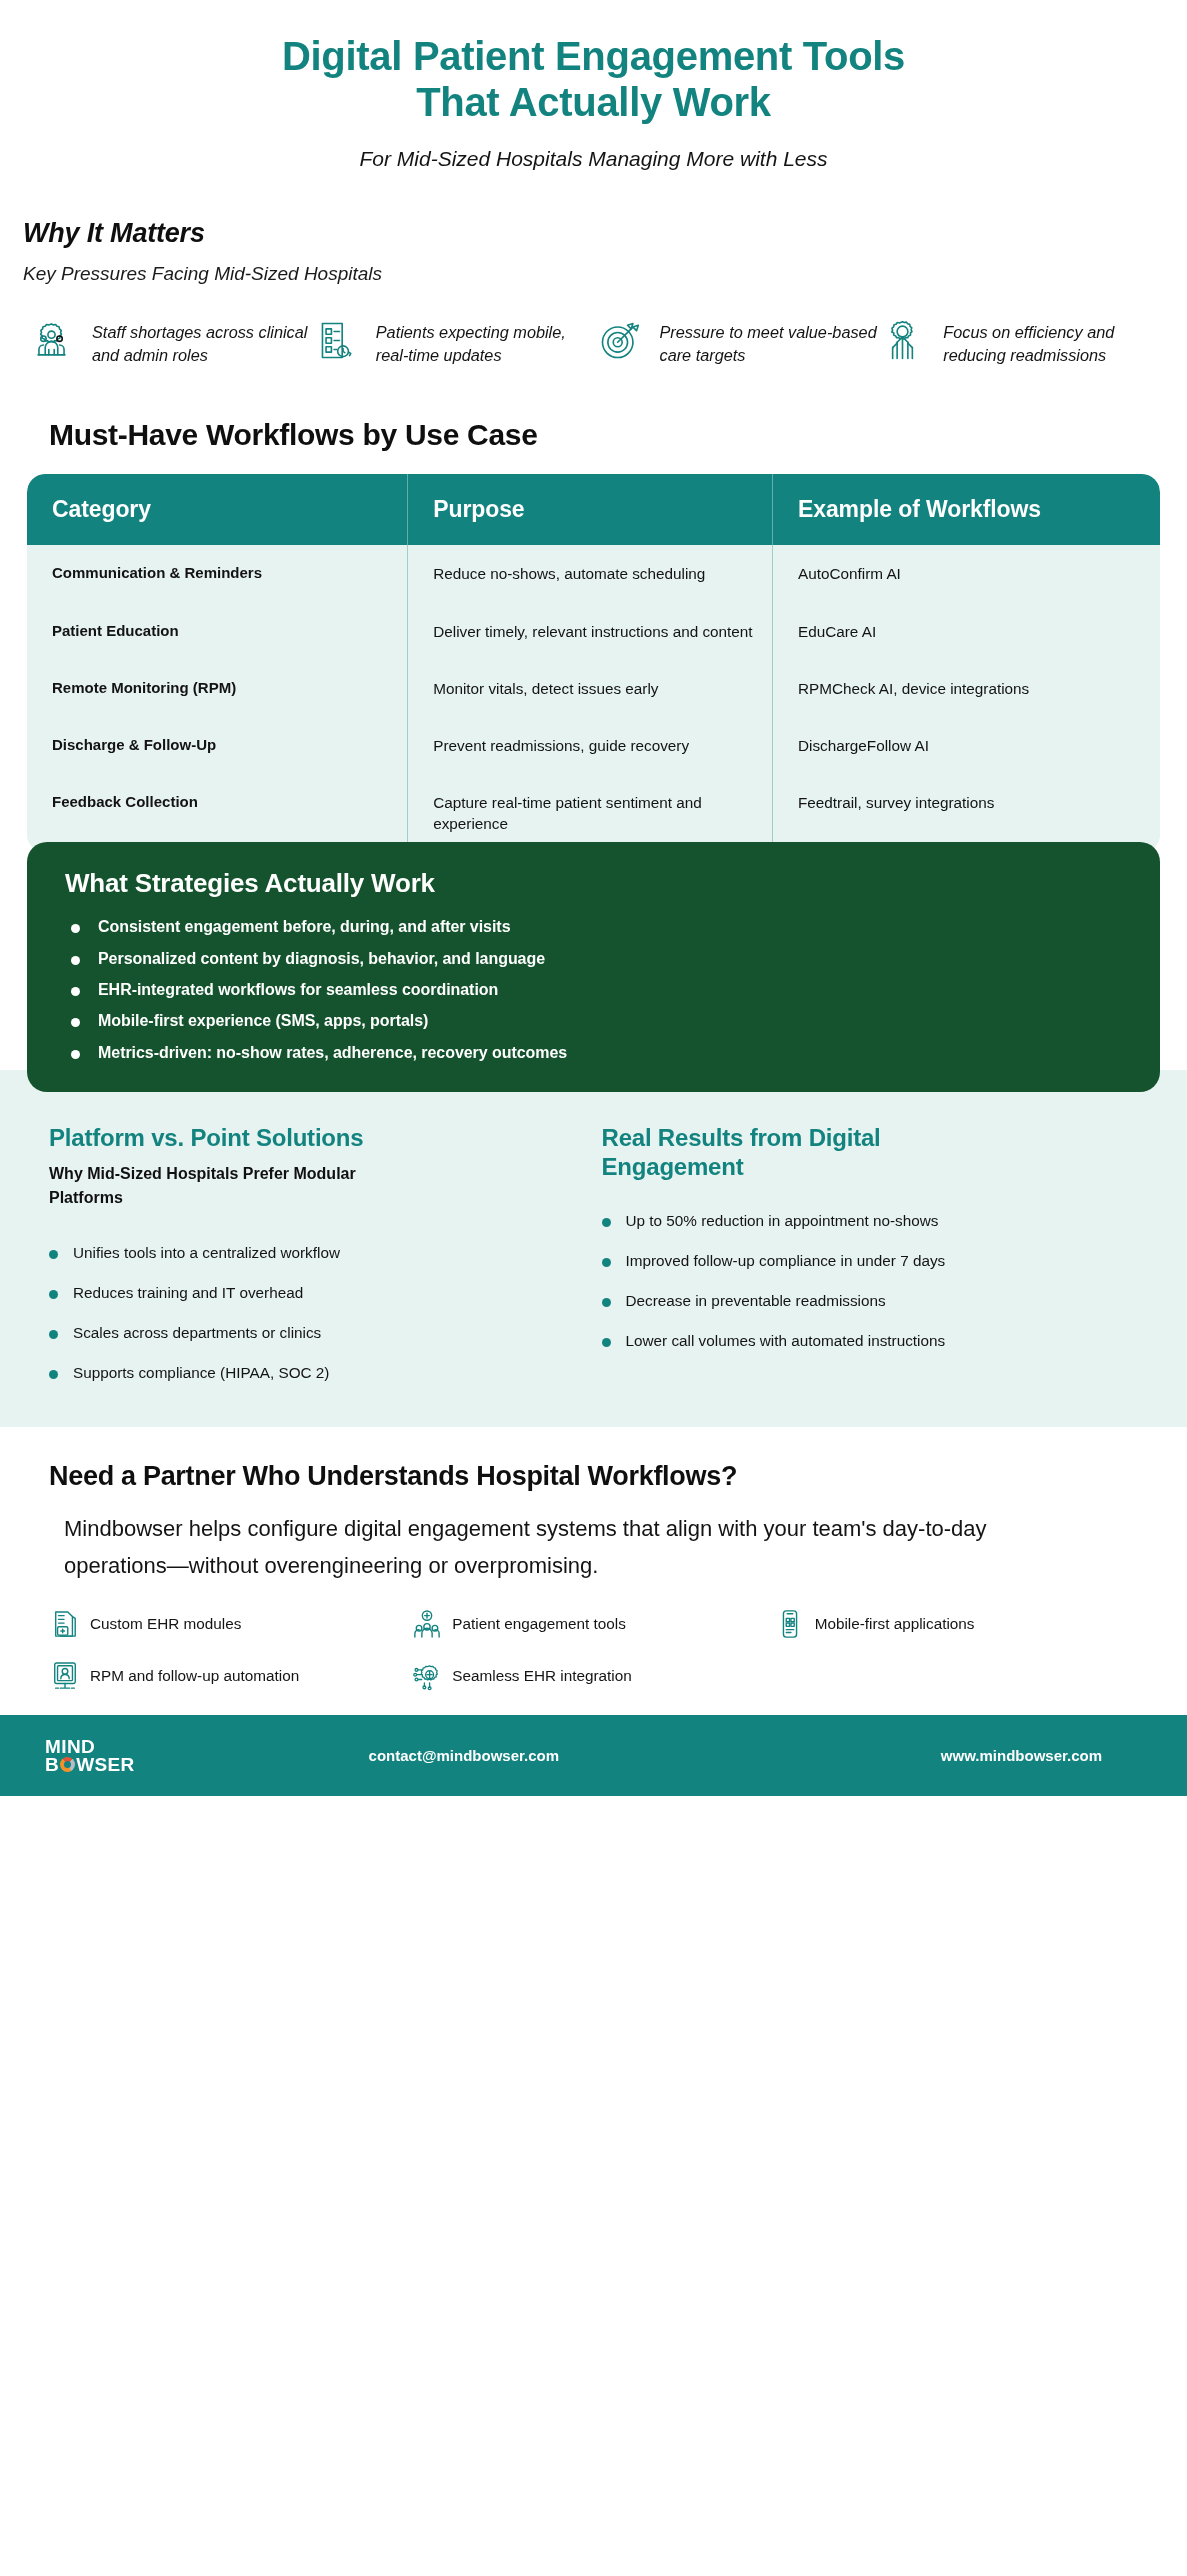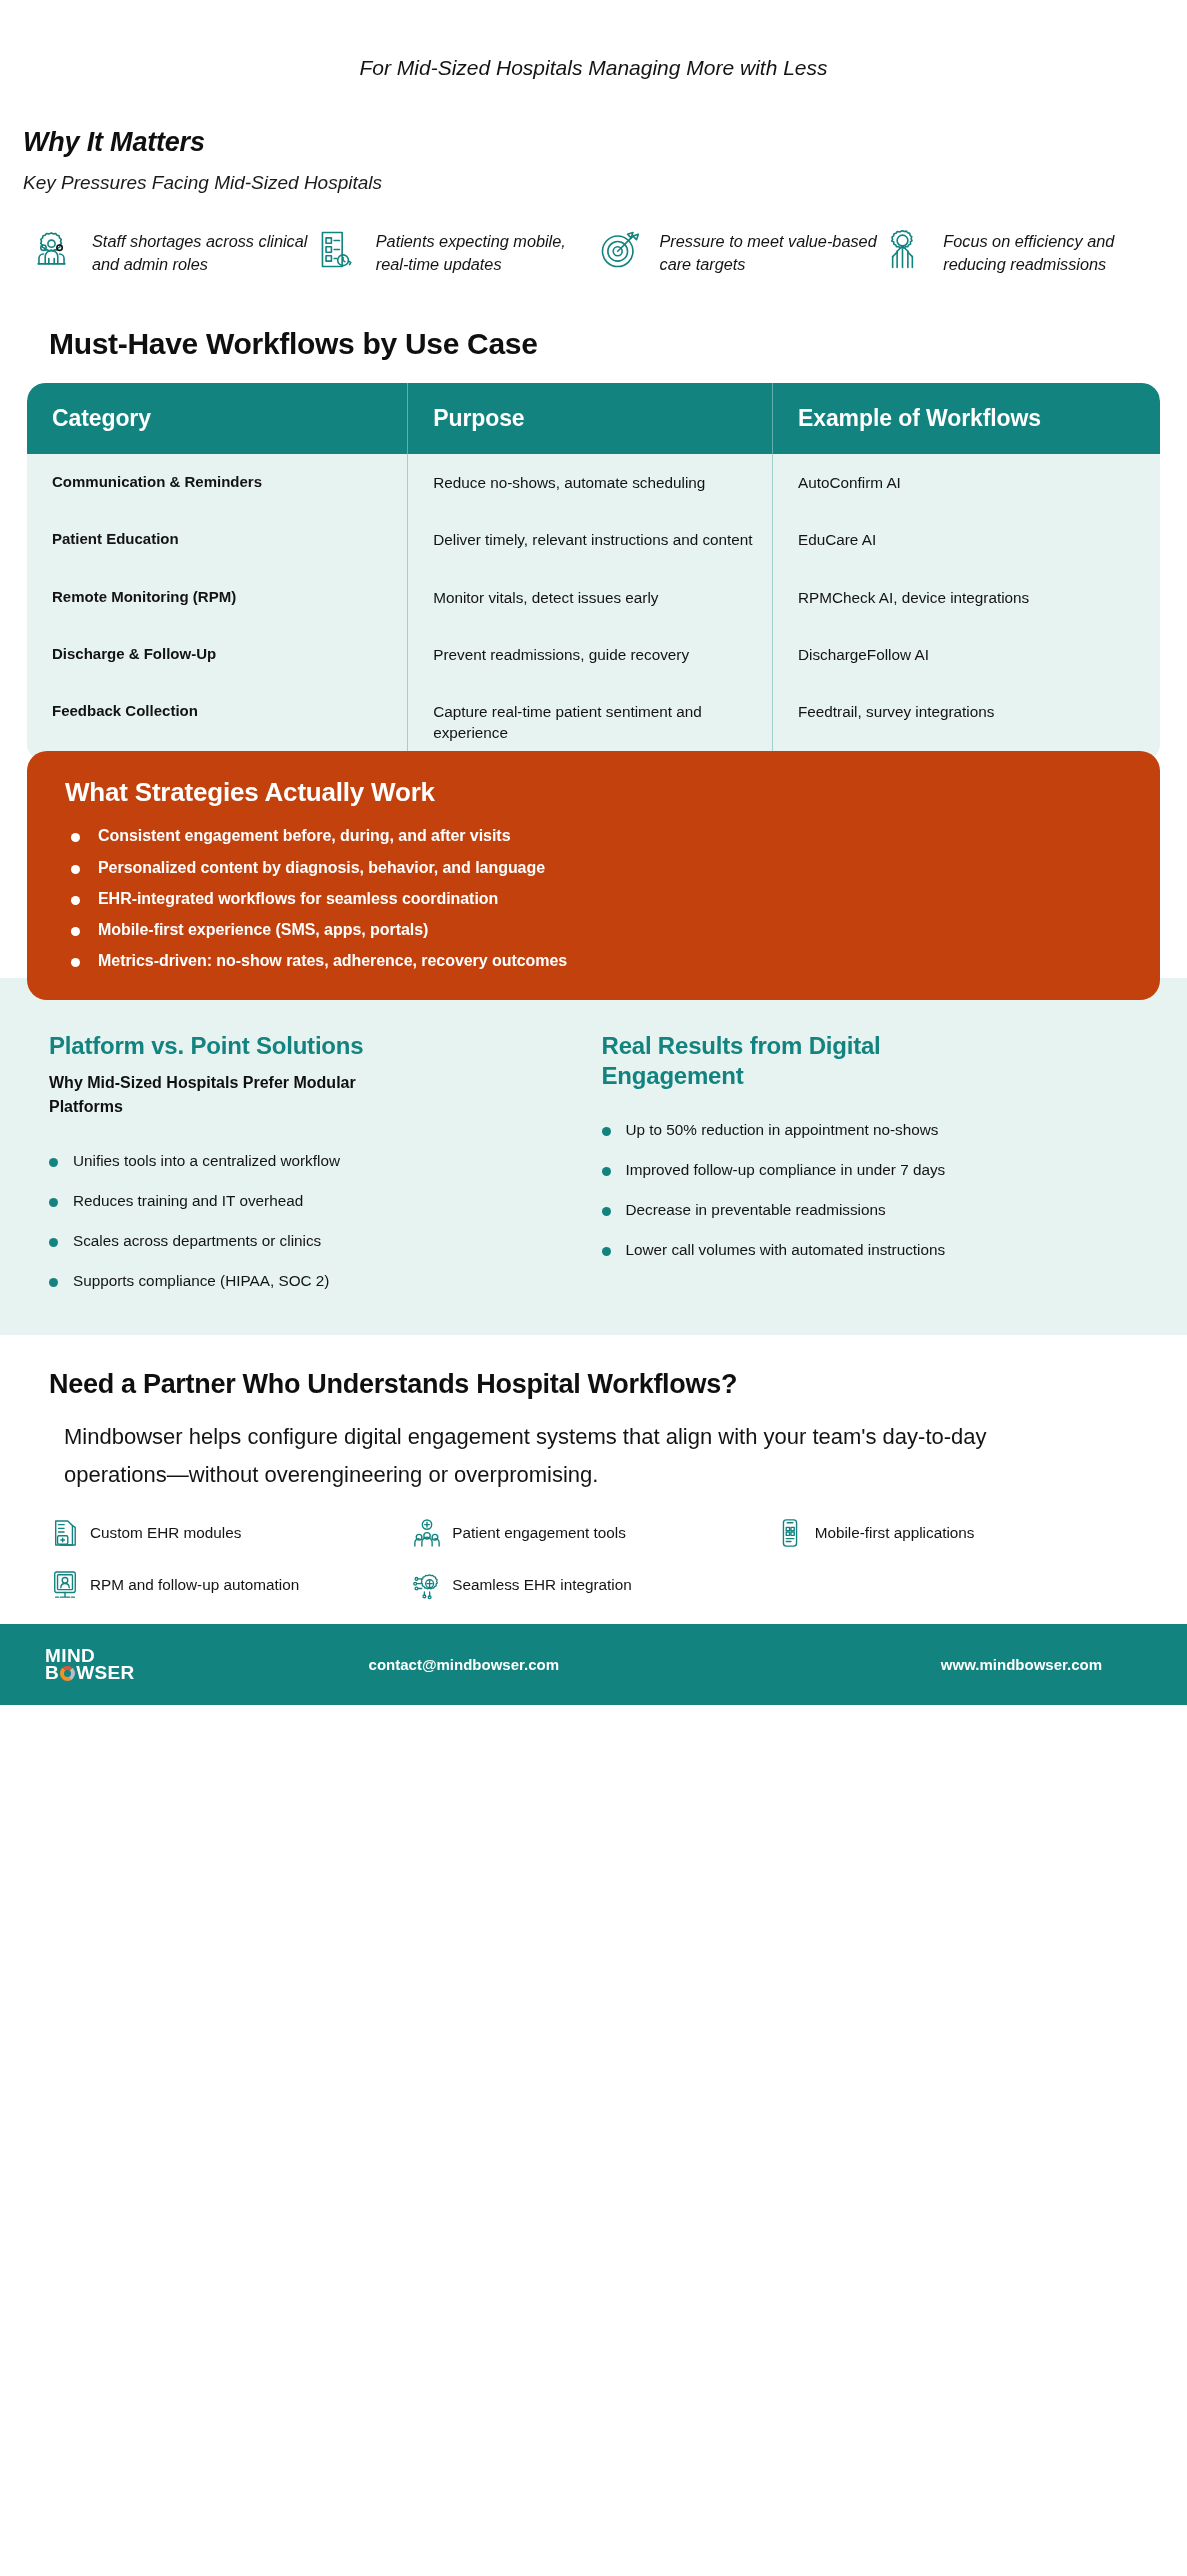--- a/index.html
+++ b/index.html
@@ -127,21 +127,21 @@
   }
   .tbl tbody td + td { border-left: 1px solid #9FCFCB; }
   .tbl tbody td.cat { font-weight: 700; font-size: 15px; }
   .tbl col.c1 { width: 33.6%; }
   .tbl col.c2 { width: 32.2%; }
   .tbl col.c3 { width: 34.2%; }
 
   
   .strategies {
     margin: 0 27px;
-    background: #c2410c;
+    background: #14532d;
     border-radius: 20px;
     padding: 26px 38px 30px 38px;
     position: relative;
     z-index: 2;
     margin-top: -10px;
   }
   .strategies h3 {
     margin: 0 0 6px 0;
     font-size: 26px;
     font-weight: 700;
@@ -302,20 +302,24 @@
     padding-right: 40px;
   }
   svg { display: block; }
 </style>
 </head>
 <body>
 
 <div class="page">
 
   <div class="hero">
+    <h1 class="hero-title">
+      <span>Digital Patient Engagement Tools</span><br>
+      <span>That Actually Work</span>
+    </h1>
     <div class="hero-sub">For Mid-Sized Hospitals Managing More with Less</div>
   </div>
 
   <div class="why-wrap">
     <h2 class="h2-black">Why It Matters</h2>
     <div class="why-sub">Key Pressures Facing Mid-Sized Hospitals</div>
 
     <div class="pressure-grid">
 
       <div class="pressure-item">

